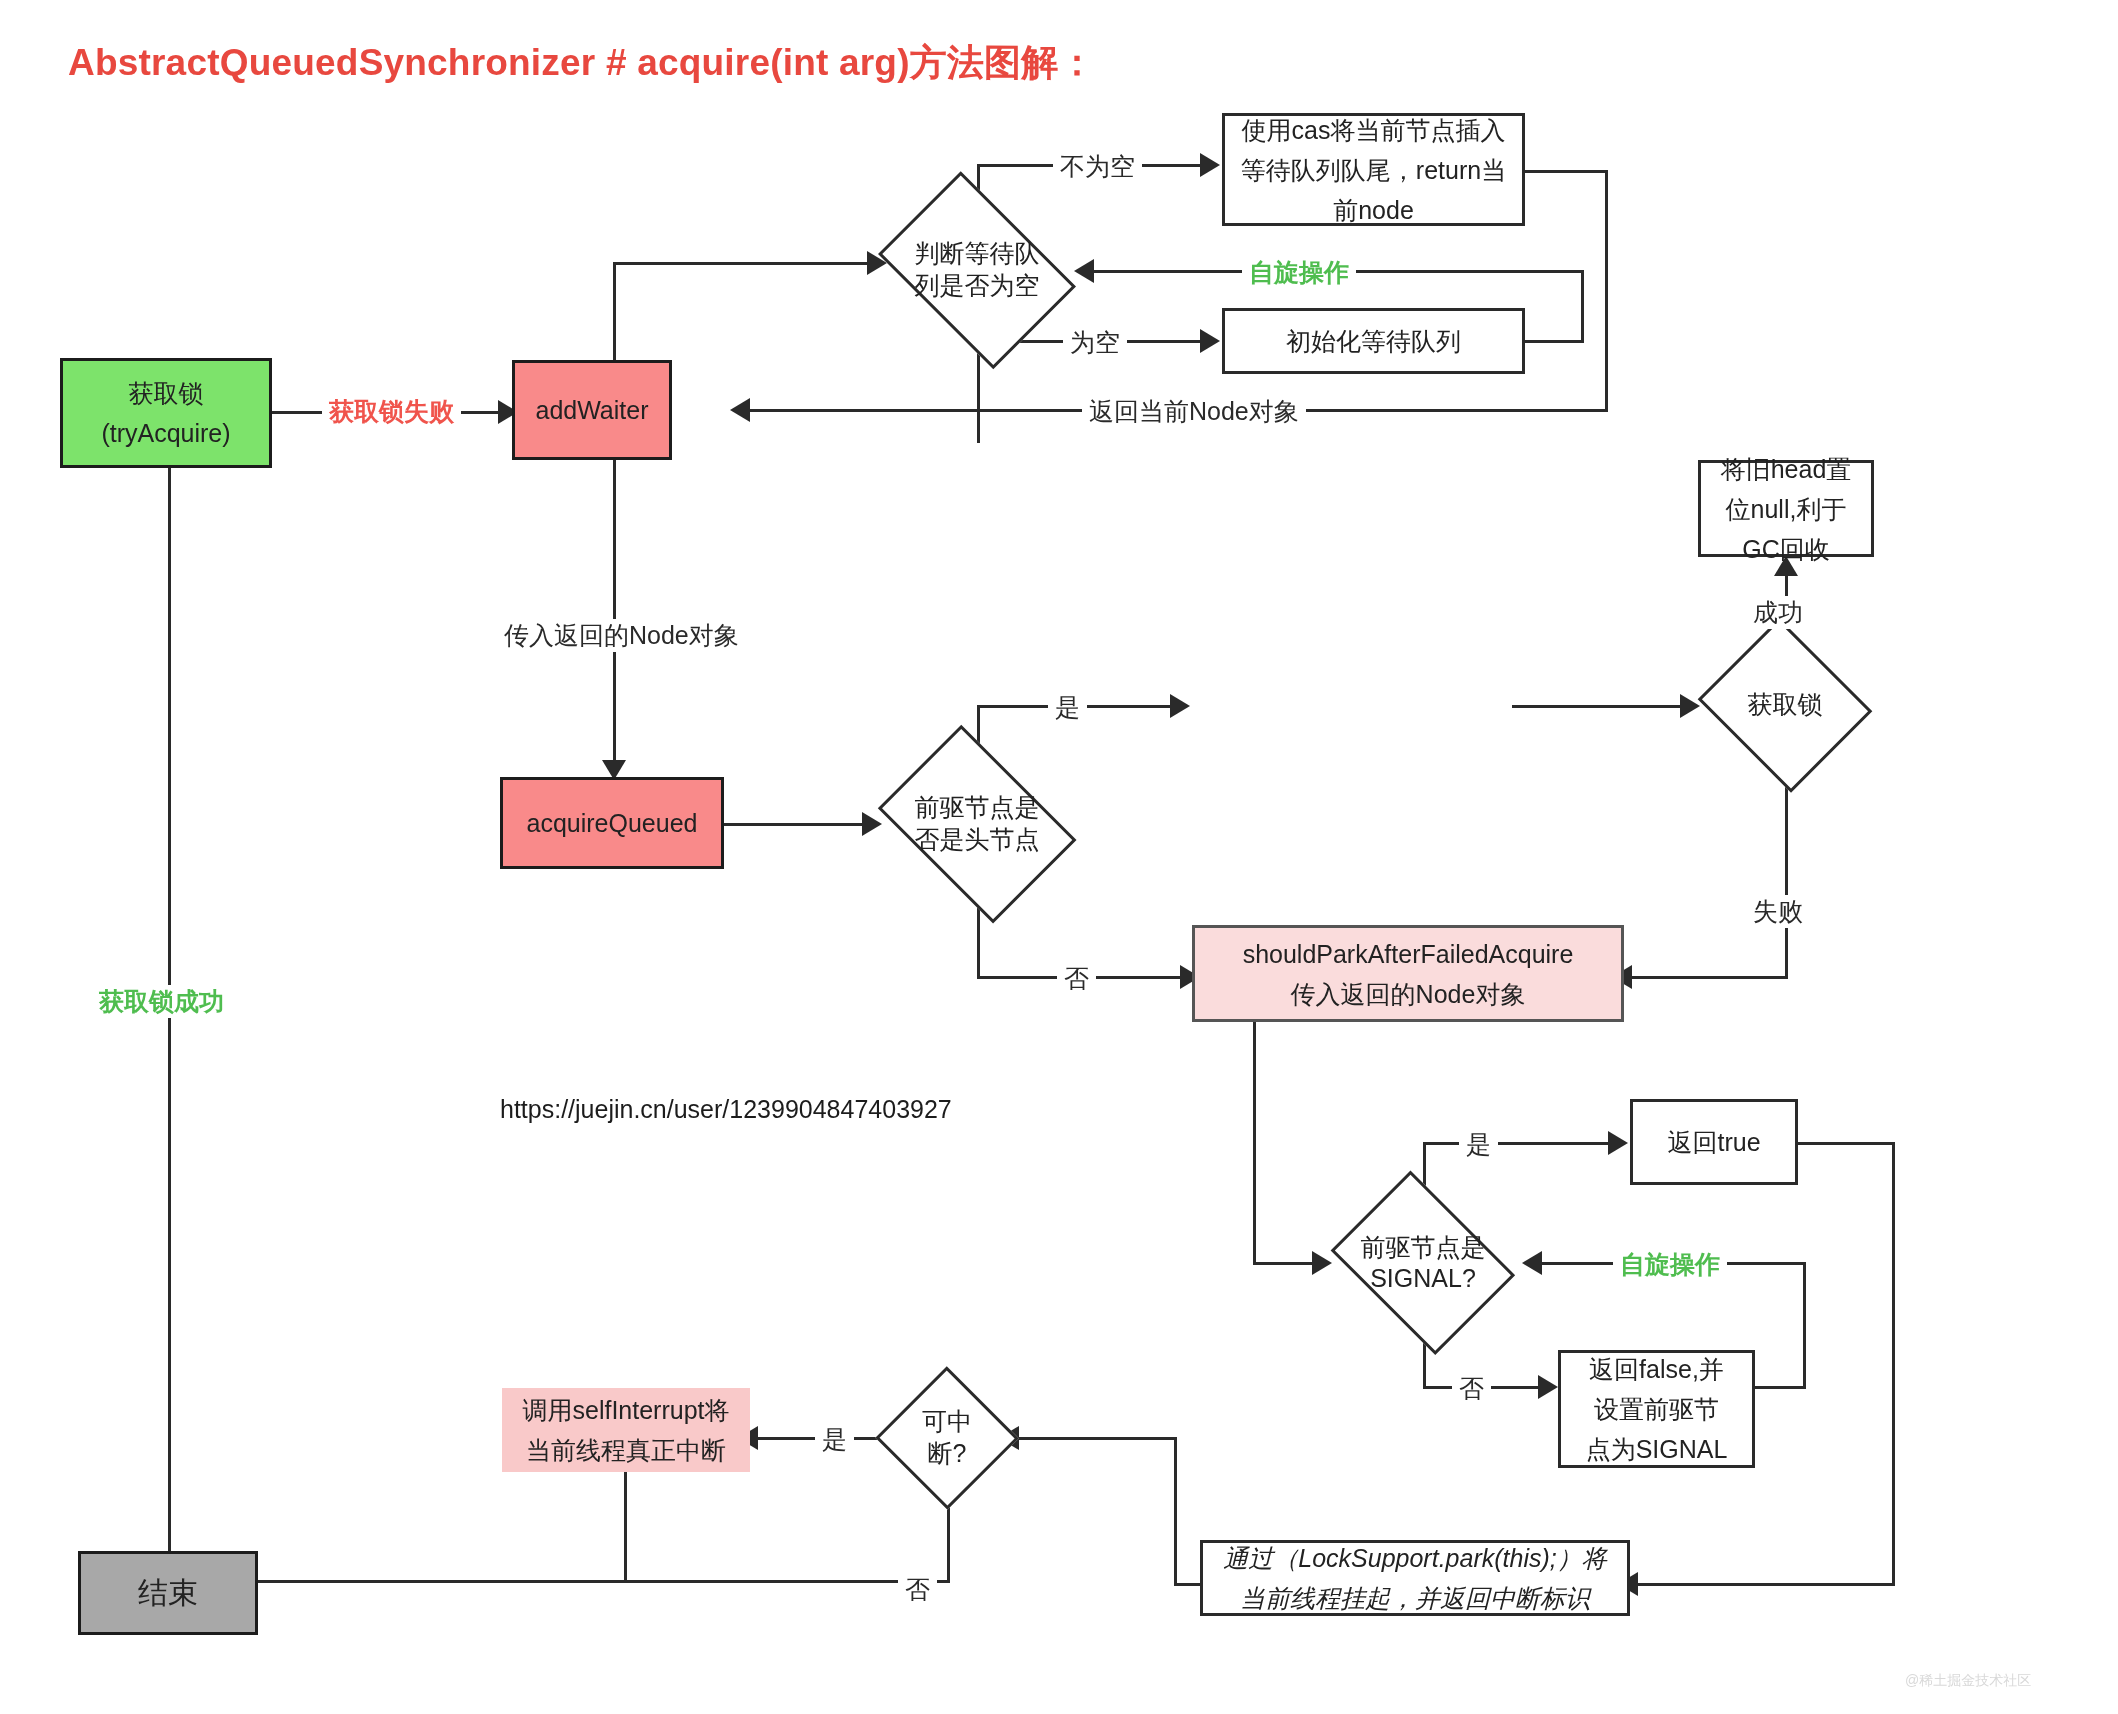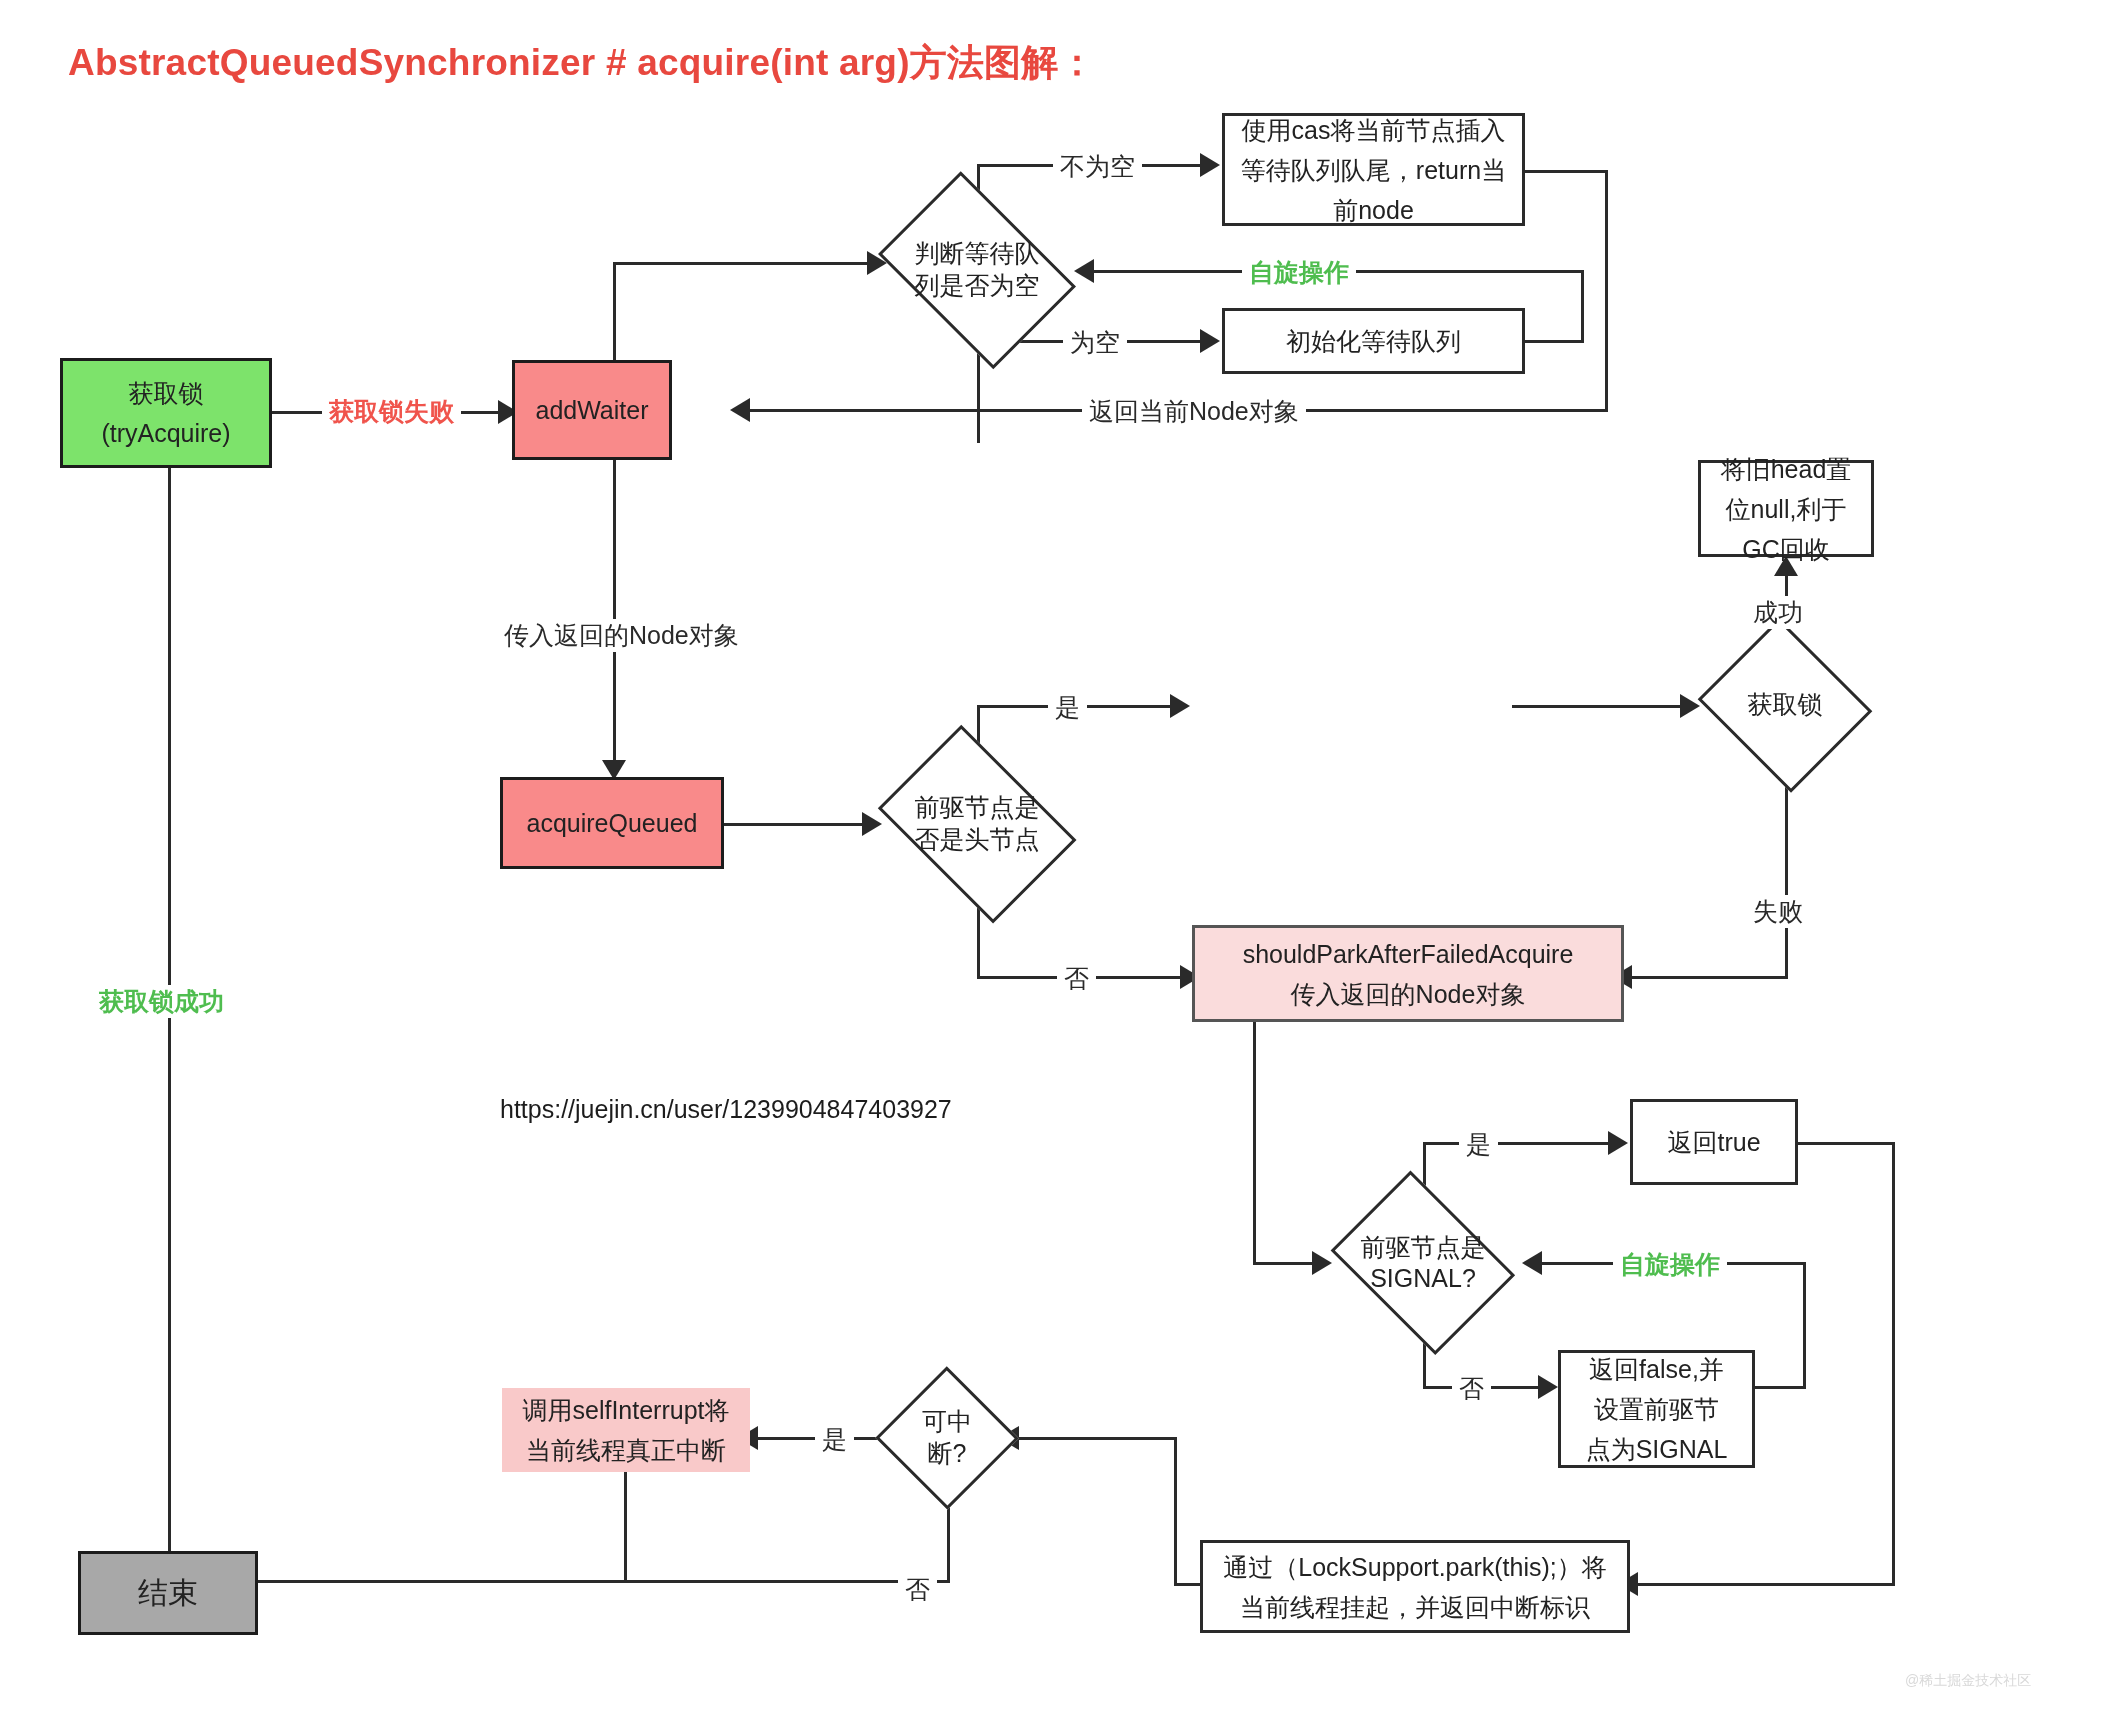--- a/index.html
+++ b/index.html
@@ -279,21 +279,21 @@
       <span>可中</span>
       <span>断?</span>
     </div>
   </div>
 
   <div class="node rect pinkflat" style="left:502px;top:1388px;width:248px;height:84px;flex-direction:column;">
     <span>调用selfInterrupt将</span>
     <span>当前线程真正中断</span>
   </div>
 
-  <div class="node rect" style="left:1200px;top:1540px;width:430px;height:93px;flex-direction:column;">
+  <div class="node rect" style="left:1200px;top:1540px;width:430px;height:76px;flex-direction:column;font-style:italic;">
     <span>通过（LockSupport.park(this);）将</span>
     <span>当前线程挂起，并返回中断标识</span>
   </div>
 
   <div class="node rect gray" style="left:78px;top:1551px;width:180px;height:84px;">
     <span>结束</span>
   </div>
 
   <div class="elabel red" style="left:322px;top:395px;">获取锁失败</div>
   <div class="elabel green" style="left:92px;top:985px;">获取锁成功</div>

